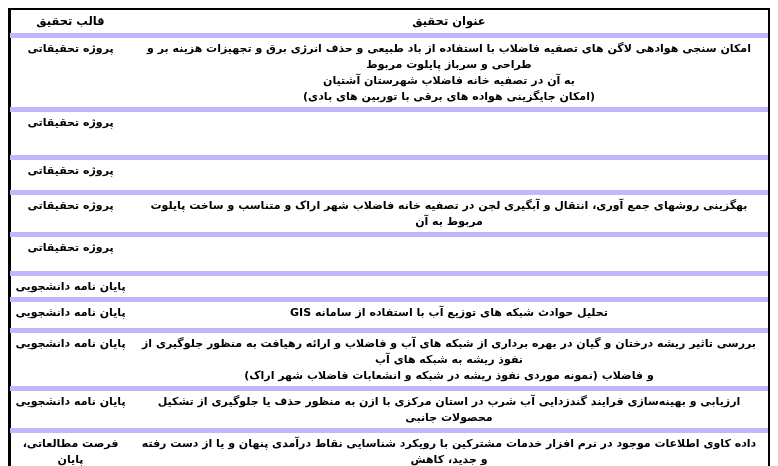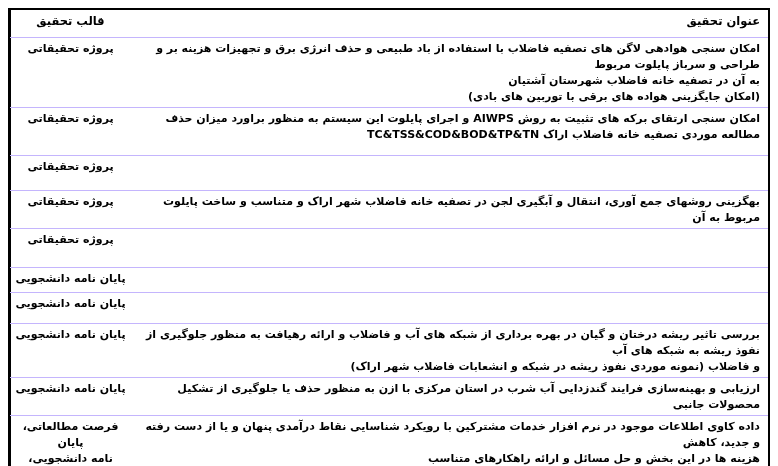--- a/index.html
+++ b/index.html
@@ -21,21 +21,21 @@
     left: 8px;
     top: 8px;
     width: 762px;
     border: 2px solid #000;
     box-sizing: border-box;
     background: #fff;
   }
   .trow {
     display: grid;
     grid-template-columns: 120px 1fr;
-    border-bottom: 1px solid #c4b5fd;
+    border-bottom: 5px solid #c4b5fd;
     box-sizing: border-box;
   }
   .trow:last-child { border-bottom: none; }
   .cell {
     direction: rtl;
     unicode-bidi: embed;
     text-align: center;
     white-space: pre-line;
     font-weight: bold;
     color: #000;
@@ -43,21 +43,20 @@
     line-height: 16px;
     padding: 3px 4px 2px 4px;
     box-sizing: border-box;
   }
   .cell-format {
     border-left: 1px solid #000;
   }
   .cell-title {
     padding-left: 8px;
     padding-right: 8px;
-    text-align: right;
   }
   .header .cell { font-size: 11.5px; }
   
   .trow:nth-child(1)  { min-height: 28px; }
   .trow:nth-child(2)  { min-height: 50px; }
   .trow:nth-child(3)  { min-height: 48px; }
   .trow:nth-child(4)  { min-height: 35px; }
   .trow:nth-child(5)  { min-height: 29px; }
   .trow:nth-child(6)  { min-height: 39px; }
   .trow:nth-child(7)  { min-height: 25px; }
@@ -80,22 +79,20 @@
 
     <div class="trow">
       <div class="cell cell-format">پروژه تحقیقاتی</div>
       <div class="cell cell-title">امکان سنجی هوادهی لاگن های تصفیه فاضلاب با استفاده از باد طبیعی و حذف انرژی برق و تجهیزات هزینه بر و طراحی و سرباز پایلوت مربوط
 به آن در تصفیه خانه فاضلاب شهرستان آشتیان
 (امکان جایگزینی هواده های برقی با توربین های بادی)</div>
     </div>
 
     <div class="trow">
       <div class="cell cell-format">پروژه تحقیقاتی</div>
-      <div class="cell cell-title">امکان سنجی ارتقای برکه های تثبیت به روش AIWPS و اجرای پایلوت این سیستم به منظور براورد میزان حذف
-مطالعه موردی تصفیه خانه فاضلاب اراک TC&amp;TSS&amp;COD&amp;BOD&amp;TP&amp;TN</div>
     </div>
 
     <div class="trow">
       <div class="cell cell-format">پروژه تحقیقاتی</div>
     </div>
 
     <div class="trow">
       <div class="cell cell-format">پروژه تحقیقاتی</div>
       <div class="cell cell-title">بهگزینی روشهای جمع آوری، انتقال و  آبگیری لجن در تصفیه خانه فاضلاب شهر اراک و متناسب و ساخت پایلوت مربوط به آن</div>
     </div>
@@ -103,20 +100,21 @@
     <div class="trow">
       <div class="cell cell-format">پروژه تحقیقاتی</div>
     </div>
 
     <div class="trow">
       <div class="cell cell-format">پایان نامه دانشجویی</div>
     </div>
 
     <div class="trow">
       <div class="cell cell-format">پایان نامه دانشجویی</div>
+      <div class="cell cell-title">تحلیل حوادث شبکه های توزیع آب با استفاده از سامانه GIS</div>
     </div>
 
     <div class="trow">
       <div class="cell cell-format">پایان نامه دانشجویی</div>
       <div class="cell cell-title">بررسی تاثیر ریشه درختان و گیان در بهره برداری از شبکه های آب و فاضلاب و ارائه رهیافت به منظور جلوگیری از نفوذ ریشه به شبکه های آب
 و فاضلاب (نمونه موردی نفوذ ریشه در شبکه و انشعابات فاضلاب شهر اراک)</div>
     </div>
 
     <div class="trow">
       <div class="cell cell-format">پایان نامه دانشجویی</div>

